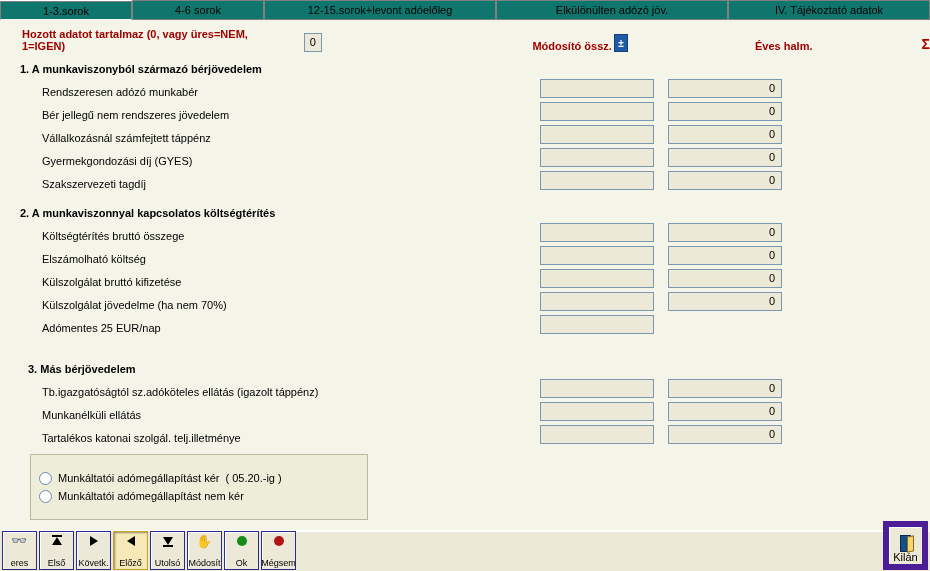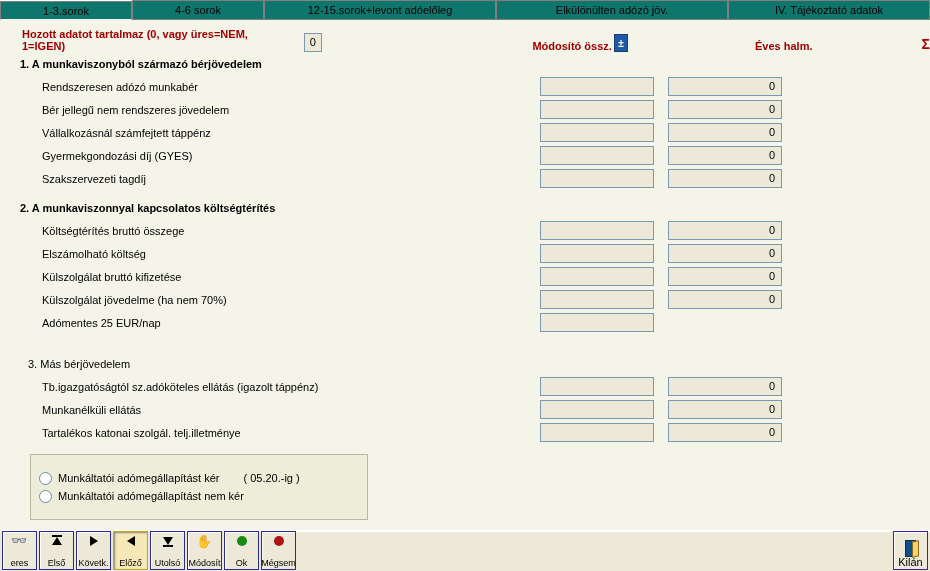--- a/index.html
+++ b/index.html
@@ -1,47 +1,47 @@
 <!DOCTYPE html>
 <html><head>
 <meta charset="utf-8">
 <style>
 html,body{margin:0;padding:0;font-family:Arial,Helvetica,sans-serif;font-size:11px;background:#f5f4e9;color:#000;width:930px;height:571px;overflow:hidden}
 .tabs{display:flex;background:#fff;height:19px;border-bottom:1px solid #808080}
 .tab{flex:0 0 auto;padding:3px 0;border:1px solid #808080;border-bottom:none;background:#0f766e;text-align:center;font-size:11px;cursor:pointer}
 .tab.active{background:#0f766e;border-bottom:1px solid #f5f4e9;position:relative;top:1px}
 .t0{width:130px}.t1{width:130px}.t2{width:230px}.t3{width:230px}.t4{width:200px}
 .content{position:relative;padding:6px 0 0 0;height:500px}
-.row{display:flex;align-items:center;height:23px}
+.row{display:flex;align-items:flex-end;height:23px}
 .lbl{padding-left:42px;width:460px}
 .lbl.hdr{padding-left:20px;font-weight:bold}
-.lbl.sub{padding-left:28px;font-weight:normal}
+.lbl.sub{padding-left:28px;font-weight:bold}
 .red{color:#a00000;font-weight:bold}
 .topline{display:flex;align-items:flex-end;height:26px}
 .topline .red{padding-left:22px;width:352px}
 .small-box{width:22px;height:17px;border:1px solid #7a98af;background:#ece9d8;text-align:center;line-height:17px;font-size:11px;margin-left:14px}
 .th1{width:90px;text-align:right;padding-left:96px}
 .th2{width:80px;text-align:center}
 .sigma-btn{width:16px;height:16px;background:#1e5aa8;color:#fff;font-weight:bold;display:inline-flex;align-items:center;justify-content:center;font-size:10px;margin-left:2px;border:1px solid #163f75}
 .sigma-sym{color:#b00000;font-weight:bold;font-size:14px;margin-left:4px}
 .inp{width:106px;height:17px;border:1px solid #7a98af;background:#ece9d8;text-align:right;padding:0 6px 0 0;font-size:11px;line-height:17px}
 .col-a{margin-left:38px}
 .col-b{margin-left:14px}
 .radio-box{margin:10px 0 0 30px;width:320px;border:1px solid #b9b89f;background:#eeedda;padding:14px 8px}
 .radio-row{display:flex;align-items:center;height:18px;gap:6px}
 .radio-dot{width:11px;height:11px;border:1px solid #6b8aab;border-radius:50%;background:#fff}
-.radio-date{margin-left:18px}
+.radio-date{}
 .toolbar{position:absolute;left:0;right:0;bottom:0;height:38px;border-top:2px solid #fff;background:#ece9d8;display:flex;align-items:flex-end;padding:0 2px 1px 2px}
 .btn{width:33px;height:34px;border:1px solid #2b2b8f;background:#ece9d8;display:flex;flex-direction:column;align-items:center;justify-content:space-between;padding:2px 0 1px 0;margin-right:2px;cursor:pointer;box-shadow:inset 1px 1px 0 #fff}
 .btn.gold{border-color:#c9a22a;background:#f6e9b7}
 .btn .ic{width:16px;height:14px;display:flex;align-items:center;justify-content:center;font-size:13px;line-height:1}
 .btn .bl{font-size:9px;}
 .btn.pressed{box-shadow:inset 1px 1px 2px rgba(0,0,0,.4)}
 .spacer{flex:1}
-.exit-btn{width:33px;height:34px;border:1px solid #4c1d95;background:#ece9d8;display:flex;flex-direction:column;align-items:center;justify-content:flex-end;padding:2px 0 1px 0;box-shadow:inset 1px 1px 0 #fff}
+.exit-btn{width:33px;height:34px;border:6px solid #4c1d95;background:#ece9d8;display:flex;flex-direction:column;align-items:center;justify-content:flex-end;padding:2px 0 1px 0;box-shadow:inset 1px 1px 0 #fff}
 .door{width:16px;height:16px;position:relative}
 .door .frame{position:absolute;left:2px;top:0;width:9px;height:15px;background:#105088;border:1px solid #0a2a50}
 .door .open{position:absolute;left:9px;top:1px;width:5px;height:14px;background:#f7d368;border:1px solid #8a6a20;transform:skewY(-14deg)}
 .hand{color:#d98a00}
 .circle{width:10px;height:10px;border-radius:50%}
 .green{background:#178a17}.redc{background:#b01414}
 .tri{width:0;height:0}
 .tri.l{border-top:5px solid transparent;border-bottom:5px solid transparent;border-right:8px solid #000}
 .tri.r{border-top:5px solid transparent;border-bottom:5px solid transparent;border-left:8px solid #000}
 .tri-up{border-left:5px solid transparent;border-right:5px solid transparent;border-bottom:8px solid #000}

